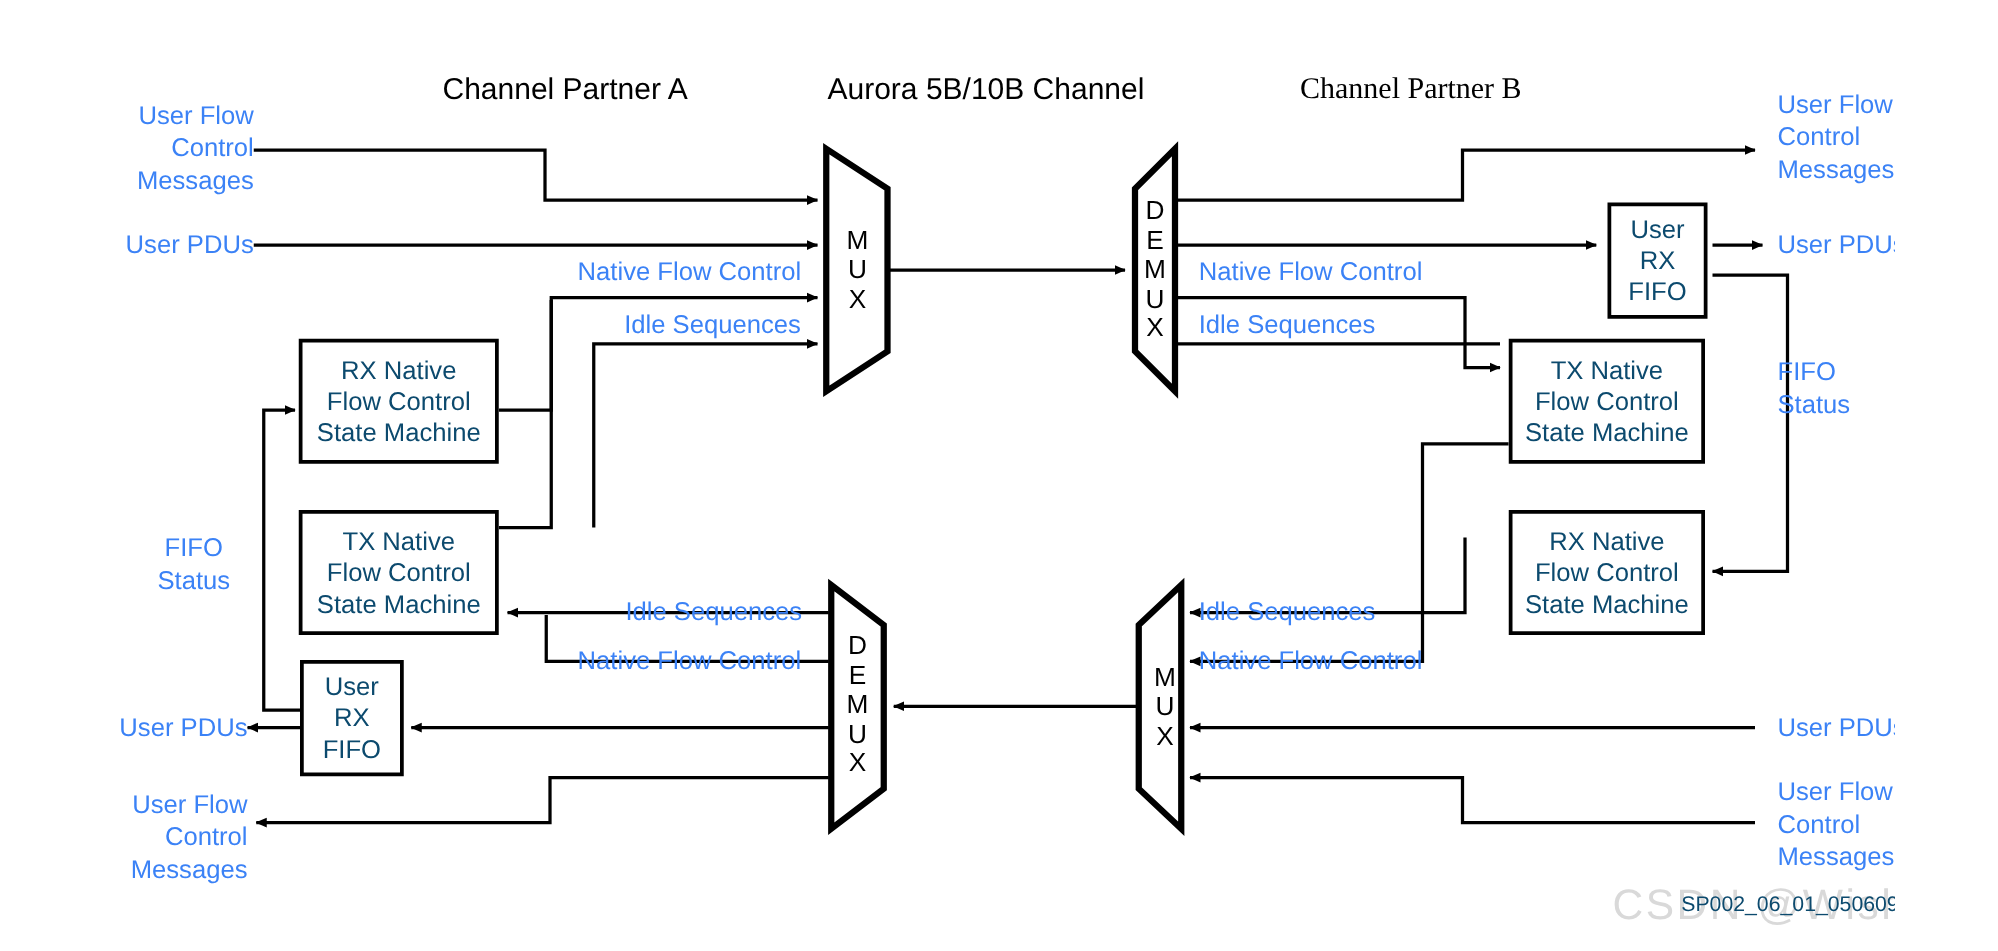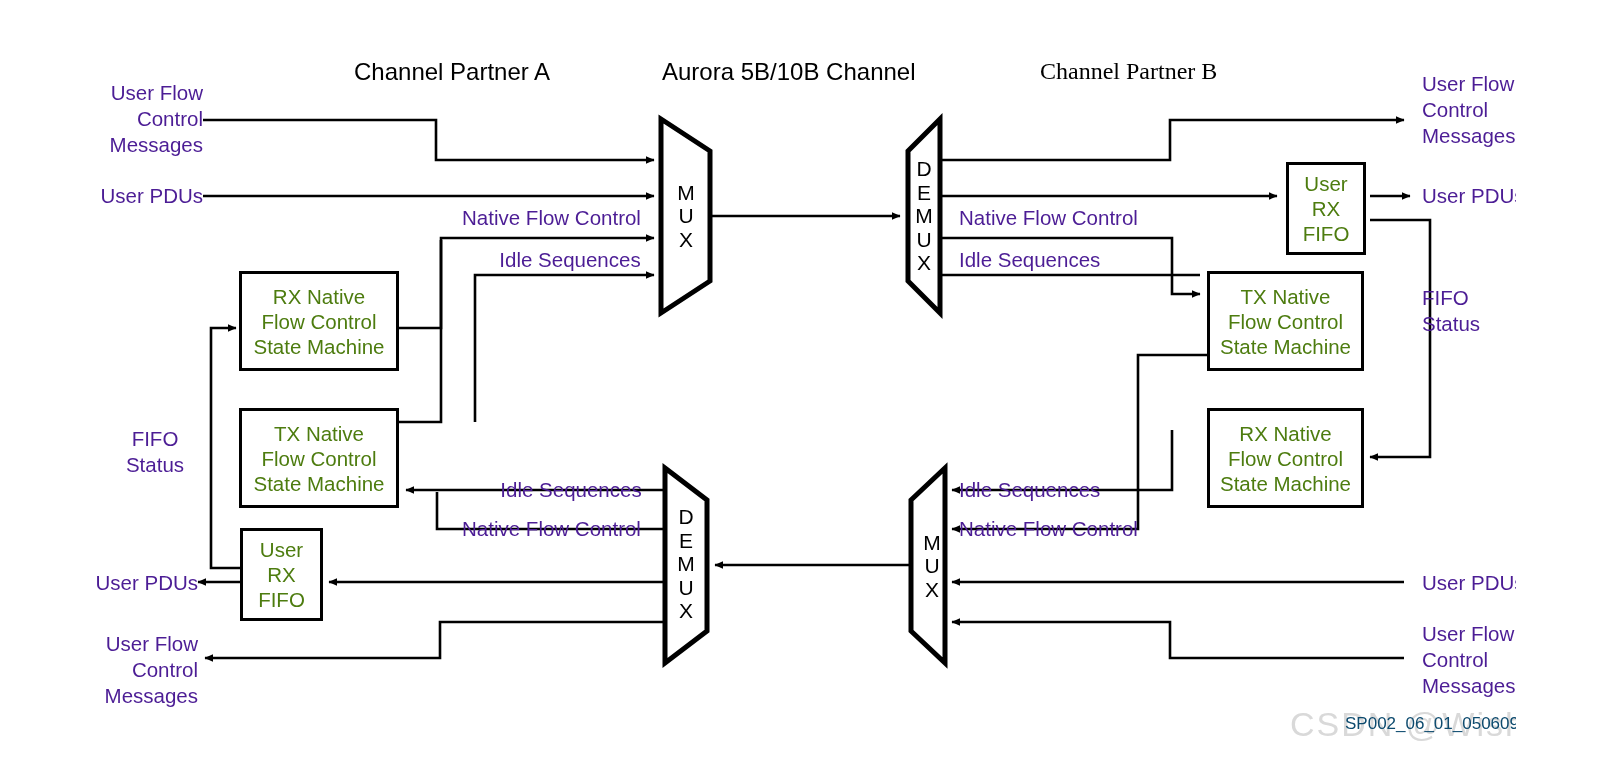--- a/index.html
+++ b/index.html
@@ -1,23 +1,23 @@
 <!DOCTYPE html>
 <html><head>
 <meta charset="utf-8">
 <style>
   html,body{margin:0;padding:0;background:#ffffff;}
   #stage{position:relative;width:1516px;height:761px;background:#ffffff;
          font-family:"Liberation Sans", sans-serif;overflow:hidden;}
   svg#wires{position:absolute;left:0;top:0;width:1598px;height:761px;}
-  .lbl{position:absolute;color:#4c1d95;font-size:20.5px;line-height:26px;white-space:pre;}
+  .lbl{position:absolute;color:#3b82f6;font-size:20.5px;line-height:26px;white-space:pre;}
   .section-title{position:absolute;font-size:24px;color:#000;white-space:nowrap;}
   .blk{position:absolute;border:3px solid #000;background:#fff;box-sizing:border-box;
        display:flex;flex-direction:column;align-items:center;justify-content:center;
-       font-size:20.5px;line-height:25px;color:#4d7c0f;text-align:center;}
+       font-size:20.5px;line-height:25px;color:#0c4a6e;text-align:center;}
   .muxlbl{position:absolute;font-size:21px;line-height:23.5px;color:#000;text-align:center;
           display:flex;flex-direction:column;align-items:center;justify-content:center;}
   .watermark{position:absolute;color:#d9d9d9;font-size:34px;letter-spacing:2px;white-space:nowrap;}
   .figid{position:absolute;color:#0c4a6e;font-size:17px;white-space:nowrap;}
   .ta-r{text-align:right;}
   .ta-l{text-align:left;}
   .ta-c{text-align:center;}
 </style>
 </head>
 <body>

